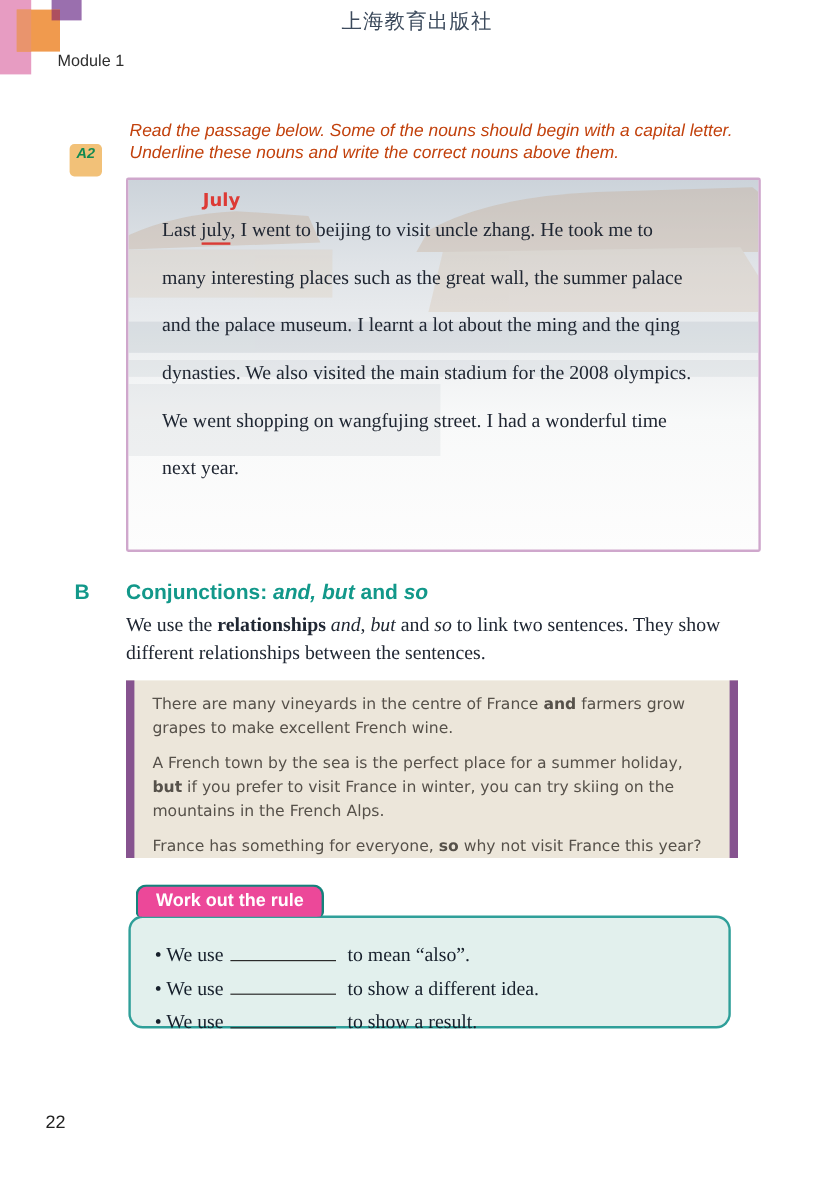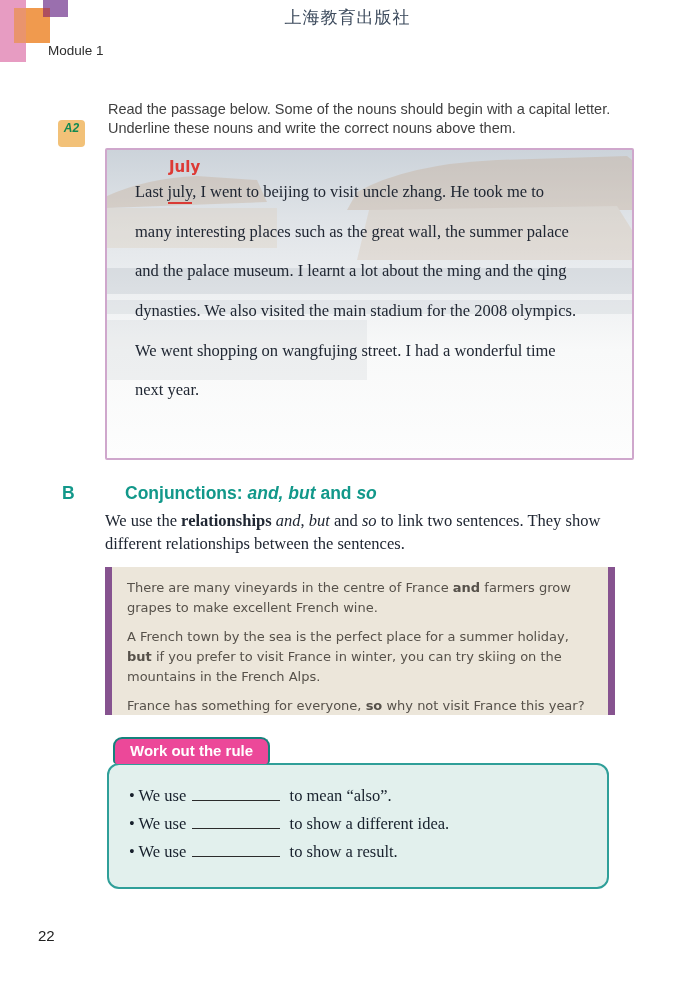--- a/index.html
+++ b/index.html
@@ -22,49 +22,49 @@
   .sq-orange{left:14px;top:8px;width:36px;height:35px;background:#f09a4e;}
   .sq-ov-po{left:14px;top:8px;width:12px;height:35px;background:#e9946d;}
   .sq-ov-pu{left:43px;top:8px;width:7px;height:9px;background:#ad4f5f;}
 
   .publisher{left:0;right:0;top:6px;text-align:center;font-family:"Liberation Serif","DejaVu Serif",serif;
     font-size:17px;color:#3c4a5c;letter-spacing:1px;}
   .module{left:48px;top:43px;font-size:13.5px;color:#2e2e2e;}
 
   .a2-badge{left:58px;top:100px;width:27px;height:27px;background:#f2c178;border-radius:4px;
     text-align:center;font-size:12px;font-weight:bold;font-style:italic;color:#128a52;line-height:17px;margin-top:20px;}
-  .instruction{left:108px;top:100px;width:540px;font-size:14.5px;color:#404040;line-height:19px;}
+  .instruction{left:108px;top:100px;width:540px;font-size:14.5px;font-style:italic;color:#c2410c;line-height:19px;}
 
   
   .passage-box{left:105px;top:148px;width:525px;height:308px;border:2px solid #cfa7cc;border-radius:2px;
     background:linear-gradient(180deg,#ccd3da 0%,#dfe3e7 22%,#edeff1 45%,#f8f9f9 65%,#fdfdfd 100%);
     overflow:hidden;}
   .passage-deco{left:0;top:0;width:525px;height:308px;}
   .passage-text{left:28px;top:22px;right:10px;font-family:"Liberation Serif","DejaVu Serif",serif;
     font-size:16.5px;color:#202733;}
   .passage-line{height:39.7px;line-height:39.7px;white-space:nowrap;}
   .annotation{left:62px;top:8px;color:#dd3a35;font-size:15px;font-weight:bold;font-family:"DejaVu Sans",sans-serif;}
 
   
   .b-label{left:62px;top:483px;font-size:17.5px;font-weight:bold;color:#12988a;}
-  .b-heading{left:105px;top:483px;font-size:17.5px;font-weight:bold;color:#12988a;margin-left:20px;}
+  .b-heading{left:105px;top:483px;font-size:17.5px;font-weight:bold;color:#12988a;}
   .b-intro{left:105px;top:509px;width:510px;font-family:"Liberation Serif","DejaVu Serif",serif;
     font-size:16.5px;color:#202733;line-height:23px;}
 
   
   .example-box{left:105px;top:567px;width:510px;height:148px;background:#ece6da;
     border-left:7px solid #86538f;border-right:7px solid #86538f;box-sizing:border-box;
     padding:11px 14px 0 15px;font-family:"DejaVu Sans",sans-serif;font-size:13px;
     color:#56514a;line-height:20px;}
   .example-box p{margin:0 0 9px 0;}
 
   
   .rule-tab{left:113px;top:737px;z-index:2;background:#ec4899;border:2px solid #15827c;border-bottom:none;
     border-radius:9px 9px 4px 4px;padding:3px 15px 5px 15px;color:#ffffff;font-weight:bold;font-size:15px;}
-  .rule-body{left:107px;top:763px;width:502px;height:126px;background:#e2f0ed;border:2px solid #2f9f99;
+  .rule-body{left:107px;top:763px;width:502px;height:94px;background:#e2f0ed;border:2px solid #2f9f99;
     border-radius:12px;z-index:1;box-sizing:border-box;padding:17px 0 0 20px;
     font-family:"Liberation Serif","DejaVu Serif",serif;font-size:16.5px;color:#17202c;}
   .rule-line{height:28px;line-height:28px;white-space:nowrap;}
 
   .page-number{left:38px;top:927px;font-size:15px;color:#222;}
 </style>
 </head>
 <body>
 
 <div>

